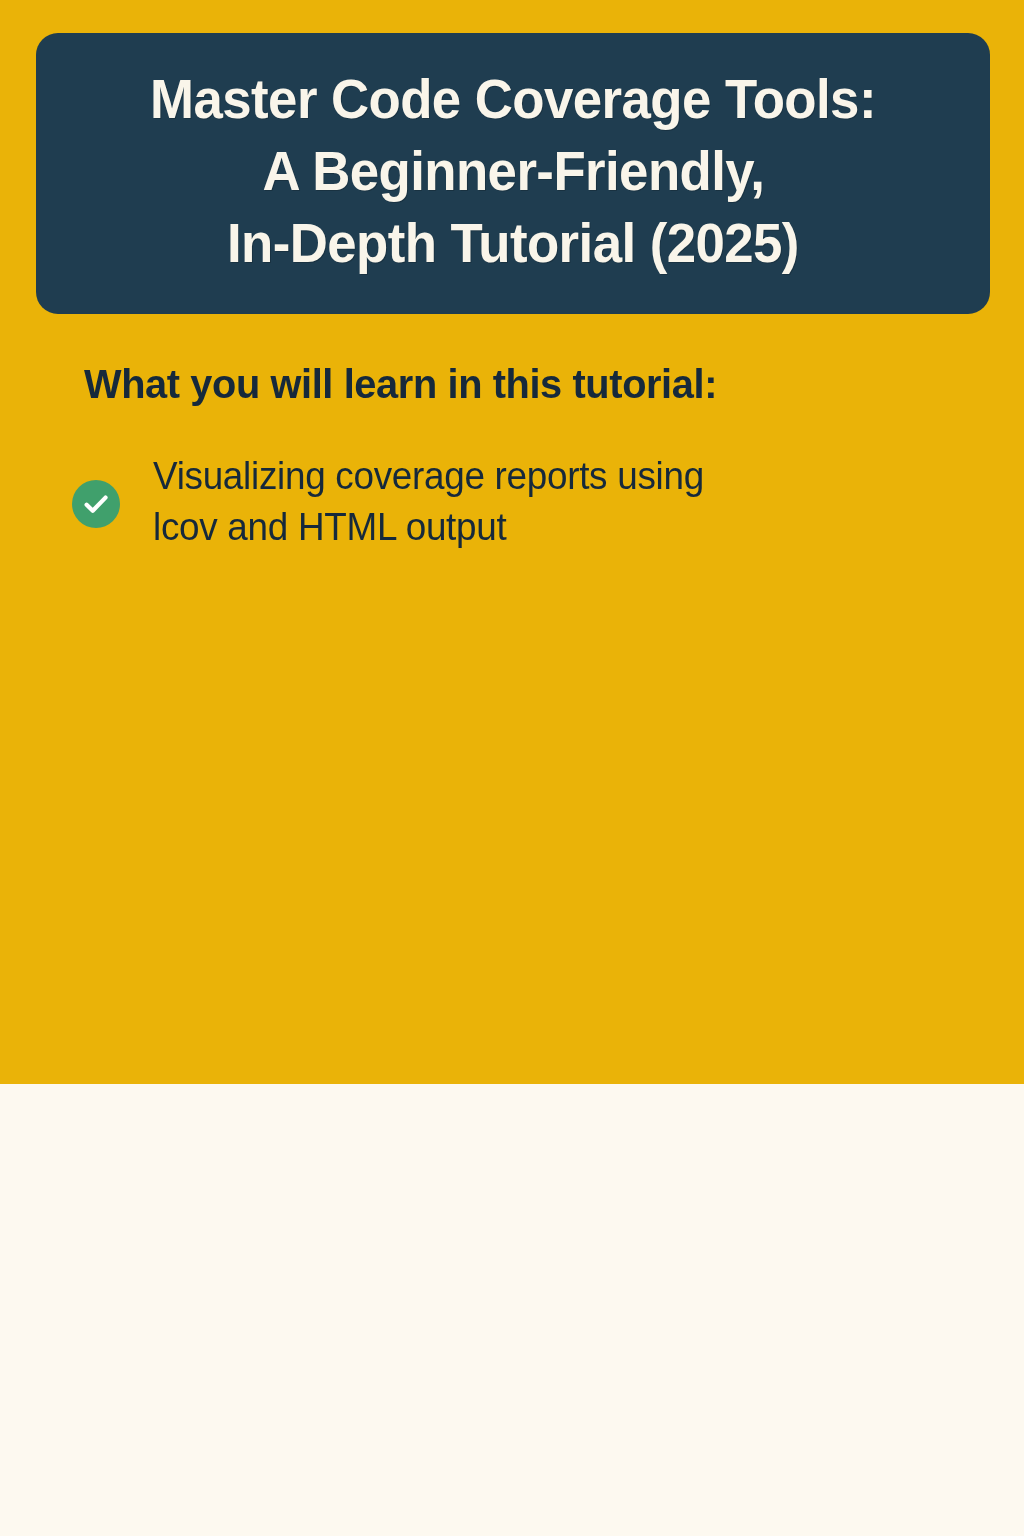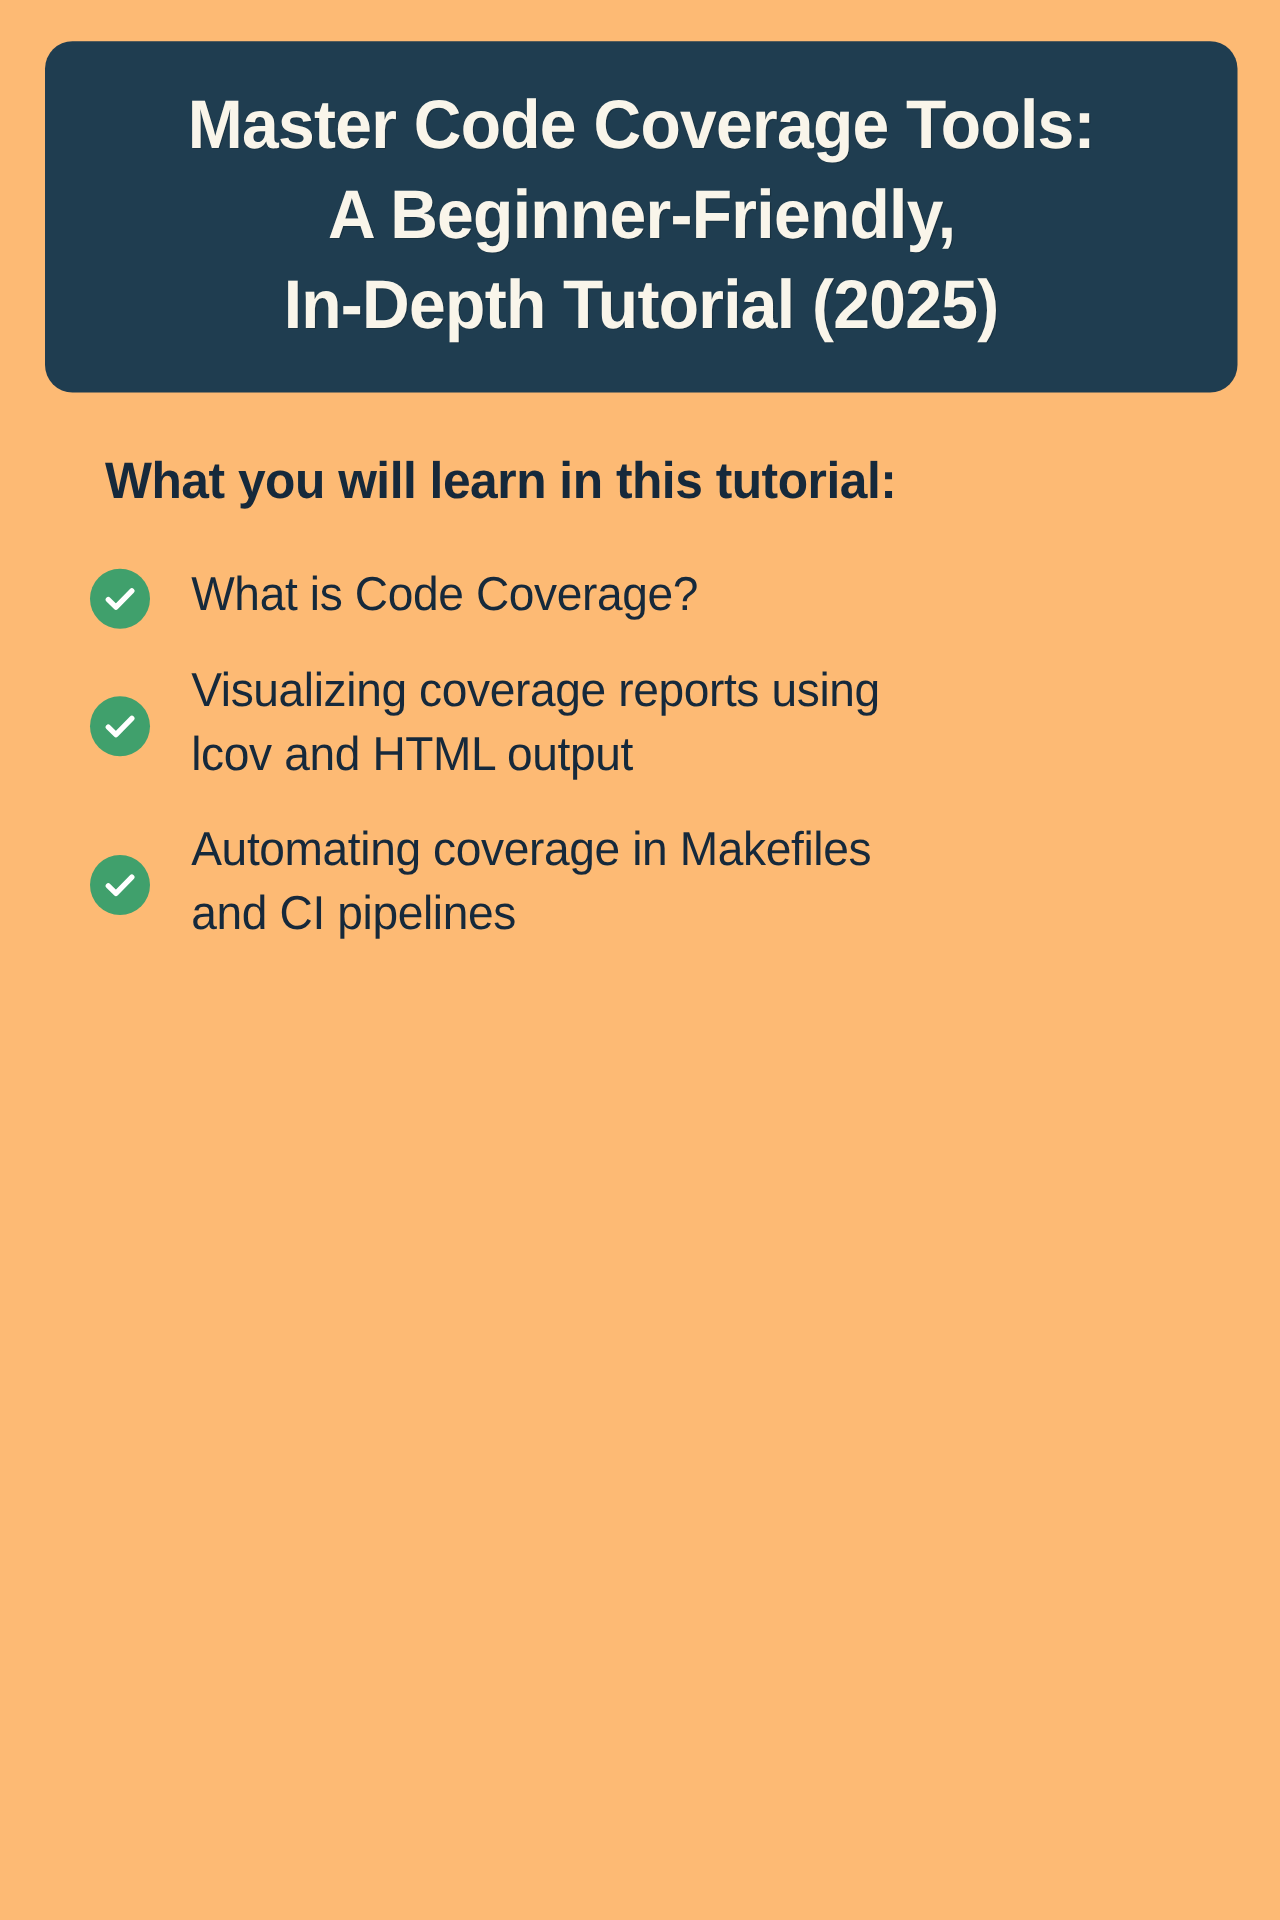--- a/index.html
+++ b/index.html
@@ -10,23 +10,23 @@
     width: 1024px;
     height: 1536px;
     background: #fdf9f0;
     font-family: "Liberation Sans", sans-serif;
     overflow: hidden;
     position: relative;
   }
 
   .page {
     width: 1024px;
-    height: 1536px;
+    height: 1084px;
     position: relative;
-    background: #fdba74;
+    background: #eab308;
     box-sizing: border-box;
     padding-left: 40px;
   }
 
   
   .title-card {
     position: absolute;
     left: 36px;
     top: 33px;
     width: 954px;
@@ -125,41 +125,24 @@
 
   <div class="title-card" id="title-card">
       <div class="title-line">Master Code Coverage Tools:</div>
       <div class="title-line">A Beginner-Friendly,</div>
       <div class="title-line">In-Depth Tutorial (2025)</div>
     </div>
 
   <div class="subtitle">What you will learn in this tutorial:</div>
 
   <div class="checklist" id="checklist">
-      <div class="check-item" data-lines="1">
-        <span class="check-icon" style="background: rgb(64, 160, 108);">
-          <svg viewBox="0 0 24 24">
-            <path d="M4.5 12.6 L9.4 17.4 L19.6 6.9" fill="none" stroke="#ffffff" stroke-width="3.4" stroke-linecap="round" stroke-linejoin="round"></path>
-          </svg>
-        </span>
-        <div class="check-text"><span>What is Code Coverage?</span></div>
-      </div>
       <div class="check-item" data-lines="2">
         <span class="check-icon" style="background: rgb(64, 160, 108);">
           <svg viewBox="0 0 24 24">
             <path d="M4.5 12.6 L9.4 17.4 L19.6 6.9" fill="none" stroke="#ffffff" stroke-width="3.4" stroke-linecap="round" stroke-linejoin="round"></path>
           </svg>
         </span>
         <div class="check-text"><span>Visualizing coverage reports using
 lcov and HTML output</span></div>
       </div>
-      <div class="check-item" data-lines="2">
-        <span class="check-icon" style="background: rgb(64, 160, 108);">
-          <svg viewBox="0 0 24 24">
-            <path d="M4.5 12.6 L9.4 17.4 L19.6 6.9" fill="none" stroke="#ffffff" stroke-width="3.4" stroke-linecap="round" stroke-linejoin="round"></path>
-          </svg>
-        </span>
-        <div class="check-text"><span>Automating coverage in Makefiles
-and CI pipelines</span></div>
-      </div>
     </div>
 
 </div>
 
 </body></html>

